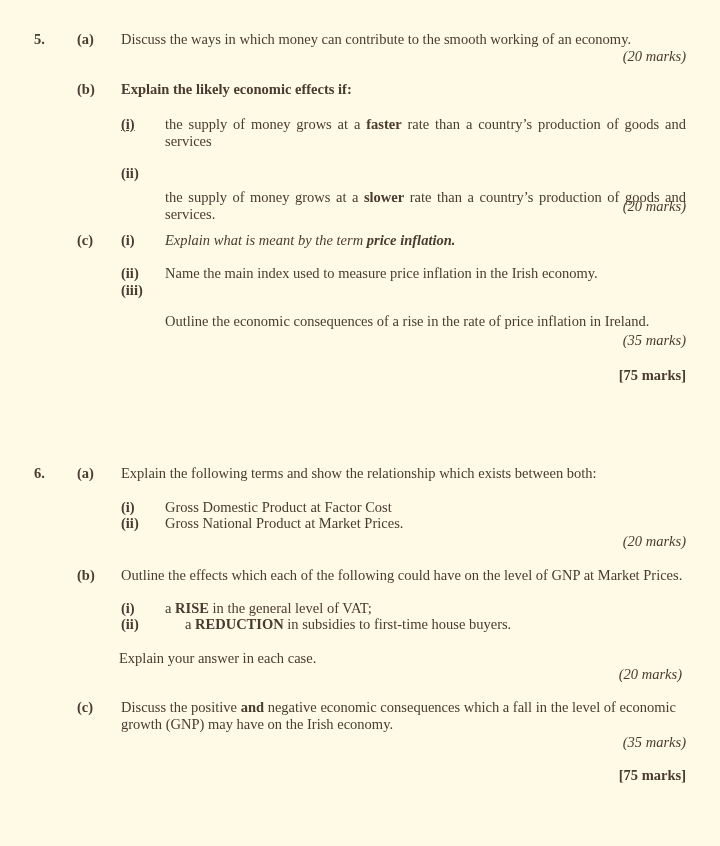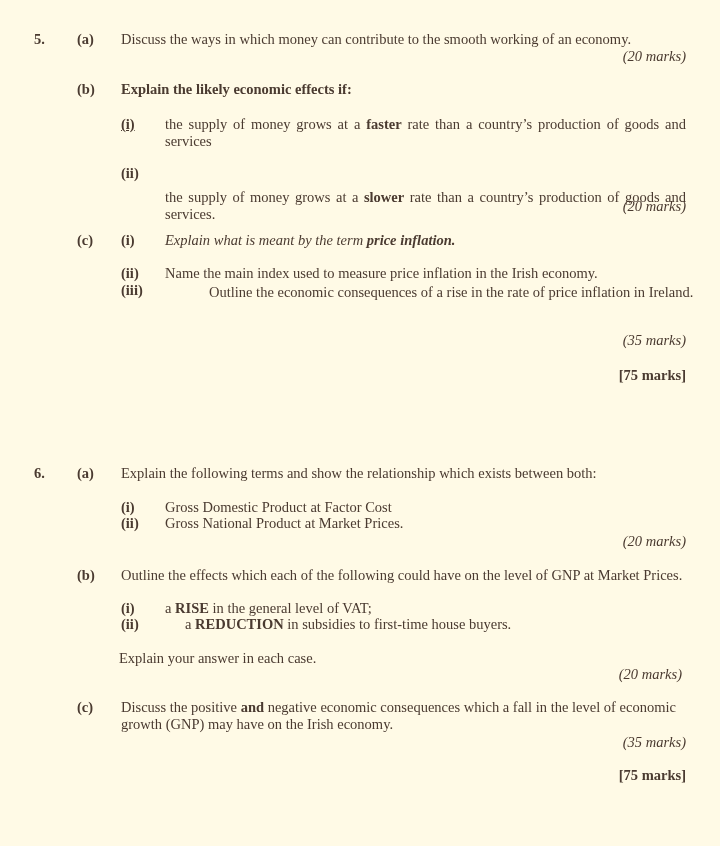--- a/index.html
+++ b/index.html
@@ -45,21 +45,21 @@
   <span class="abs i r" style="right:34px;top:198px;">(20 marks)</span>
 
   <span class="abs b" style="left:77px;top:232px;">(c)</span>
   <span class="abs b" style="left:121px;top:232px;">(i)</span>
   <span class="abs" style="left:165px;top:232px;font-style:italic;"><span>Explain what is meant by the term </span><span class="b">price inflation.</span></span>
 
   <span class="abs b" style="left:121px;top:265px;">(ii)</span>
   <span class="abs" style="left:165px;top:265px;">Name the main index used to measure price inflation in the Irish economy.</span>
 
   <span class="abs b" style="left:121px;top:282px;">(iii)</span>
-  <span class="abs" style="left:165px;top:284px;margin-left:44px;">Outline the economic consequences of a rise in the rate of price inflation in Ireland.</span>
+  <span class="abs" style="left:165px;top:313px;">Outline the economic consequences of a rise in the rate of price inflation in Ireland.</span>
 
   <span class="abs i r" style="right:34px;top:332px;">(35 marks)</span>
   <span class="abs b r" style="right:34px;top:367px;">[75 marks]</span>
 </div>
 
 <div>
   <span class="abs b" style="left:34px;top:465px;">6.</span>
 
   <span class="abs b" style="left:77px;top:465px;">(a)</span>
   <span class="abs" style="left:121px;top:465px;">Explain the following terms and show the relationship which exists between both:</span>

